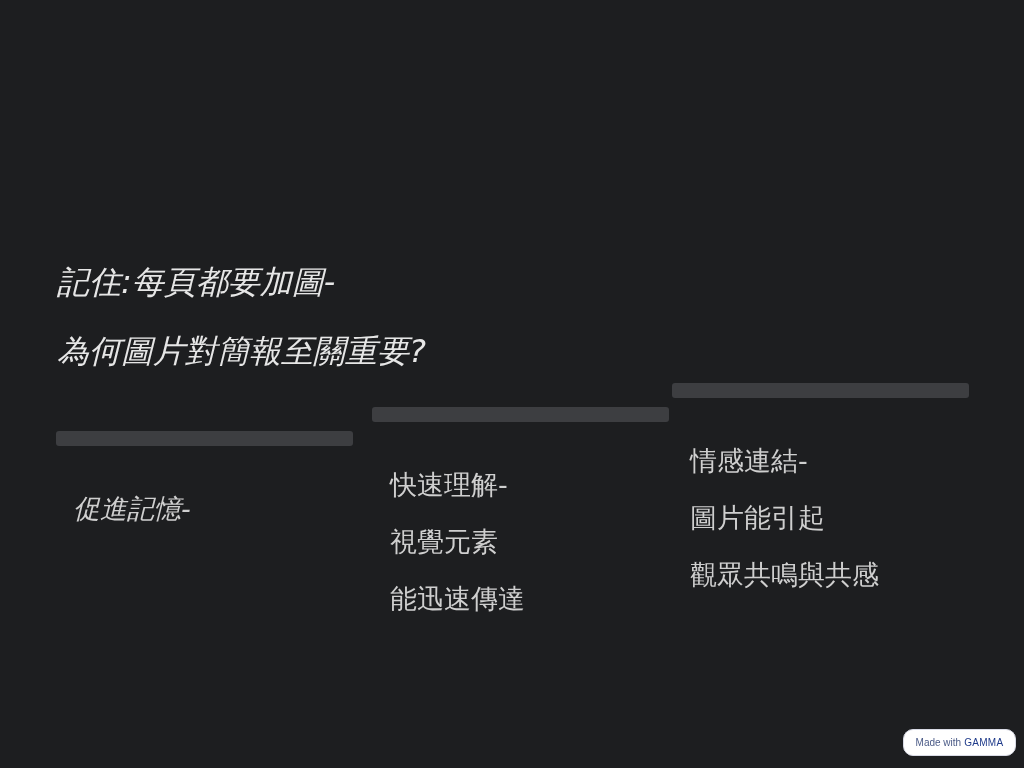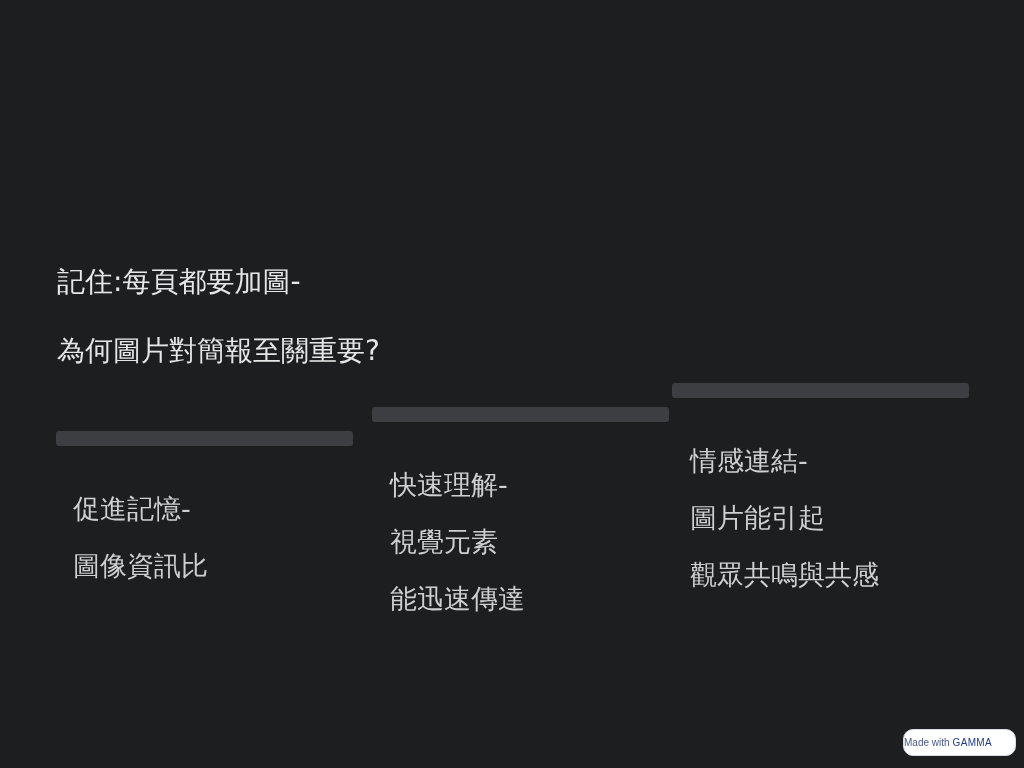--- a/index.html
+++ b/index.html
@@ -14,24 +14,25 @@
     .slide {
       position: relative;
       width: 1024px;
       height: 768px;
       background: #1d1e20;
     }
     .heading {
       position: absolute;
       left: 57px;
       color: #e6e6e6;
-      font-size: 28px;
+      font-size: 32px;
       line-height: 34px;
       white-space: nowrap;
       letter-spacing: 0px;
+      font-style: italic;
     }
     .heading.h1 { top: 265px; }
     .heading.h2 { top: 334px; }
 
     .card {
       position: absolute;
       width: 297px;
     }
     .card .bar {
       width: 100%;
@@ -44,39 +45,40 @@
       padding-left: 17px;
     }
     .card .line {
       color: #cfcfcf;
       font-size: 27px;
       line-height: 57px;
       height: 57px;
       white-space: nowrap;
     }
     .card.c1 { left: 56px; top: 431px; }
-    .card.c1 .lines { margin-top: 34px; }
+    .card.c1 .lines { margin-top: 34px; font-style: italic; }
     .card.c2 { left: 372px; top: 407px; }
     .card.c2 .lines { margin-top: 34px; }
     .card.c3 { left: 672px; top: 383px; }
     .card.c3 .lines { margin-top: 34px; }
     .card.c2 .lines, .card.c3 .lines { padding-left: 18px; }
 
     .badge {
       position: absolute;
       left: 903px;
       top: 729px;
       width: 113px;
       height: 27px;
       background: #ffffff;
       border-radius: 10px;
       border: 1px solid #d9dbe6;
       box-sizing: border-box;
       display: flex;
       align-items: center;
+      justify-content: center;
       font-family: "Liberation Sans", sans-serif;
       font-size: 10px;
       white-space: nowrap;
     }
     .badge .made {
       color: #4a5a86;
       margin-right: 3px;
     }
     .badge .brand {
       color: #1e3a8a;
@@ -89,21 +91,20 @@
 
 <div class="slide">
 
   <div class="heading h1">記住:每頁都要加圖-</div>
   <div class="heading h2">為何圖片對簡報至關重要?</div>
 
   <div class="card c1">
     <div class="bar"></div>
     <div class="lines">
       <div class="line">促進記憶-</div>
-      <div class="line">圖像資訊比</div>
     </div>
   </div>
 
   <div class="card c2">
     <div class="bar"></div>
     <div class="lines">
       <div class="line">快速理解-</div>
       <div class="line">視覺元素</div>
       <div class="line">能迅速傳達</div>
     </div>

